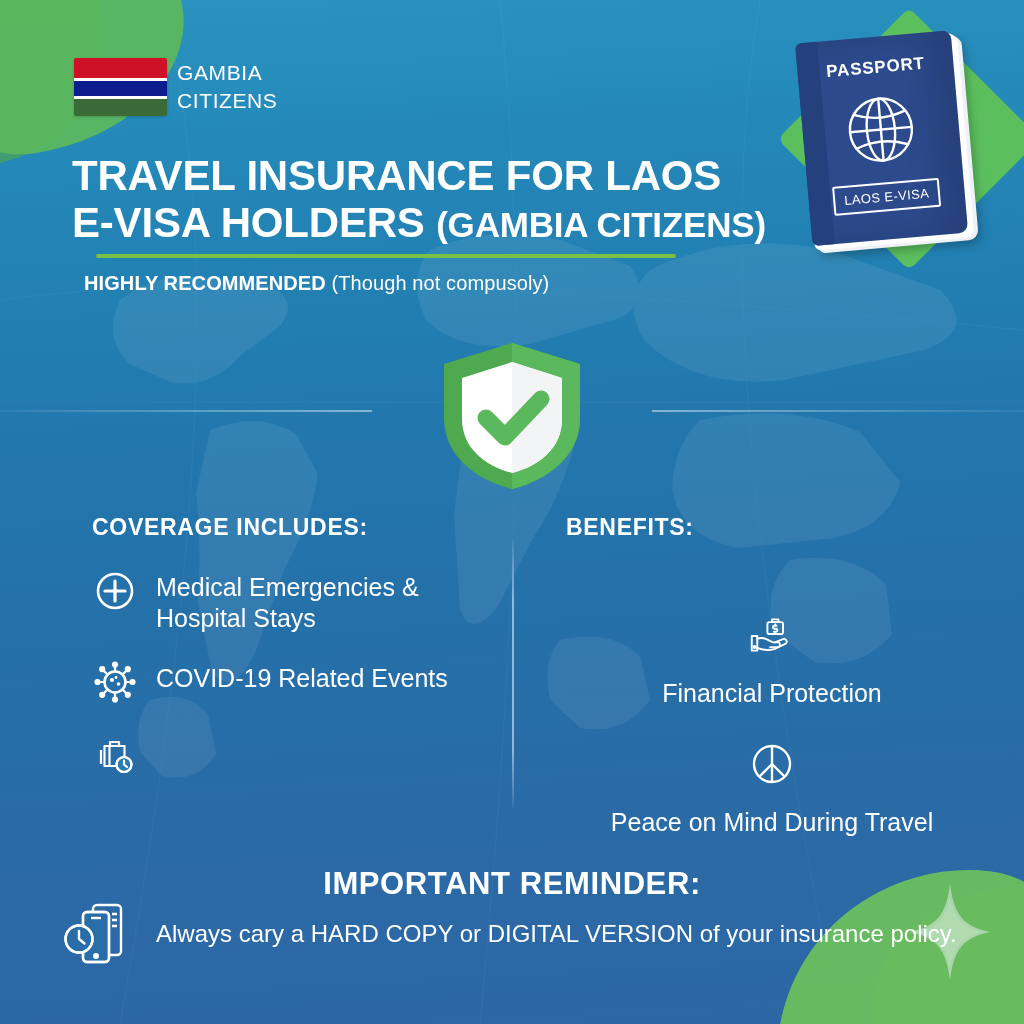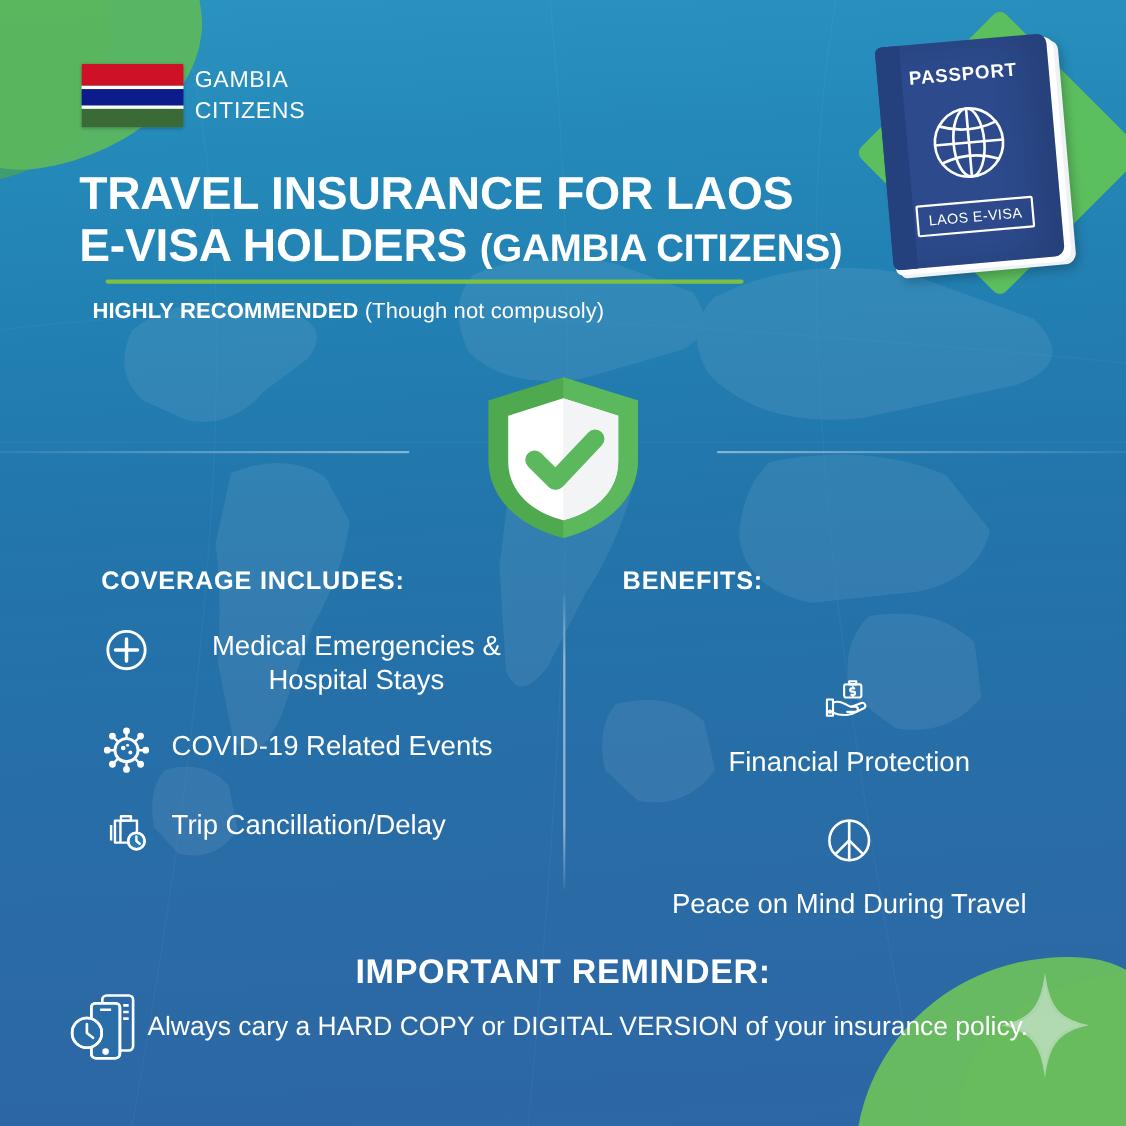--- a/index.html
+++ b/index.html
@@ -88,30 +88,30 @@
   
   .col-head{position:absolute;color:#fff;font-size:23px;font-weight:700;letter-spacing:.7px;}
   #coverage-head{left:92px;top:514px;}
   #benefits-head{left:566px;top:514px;}
   .vdiv{position:absolute;left:512px;top:540px;width:2px;height:268px;
         background:linear-gradient(180deg,rgba(255,255,255,.05),rgba(255,255,255,.5) 22%,rgba(255,255,255,.5) 78%,rgba(255,255,255,.05));}
 
   .list{position:absolute;}
   #coverage-list{left:92px;top:568px;width:400px;}
   #benefits-list{left:552px;top:612px;width:440px;}
-  .item{display:flex;align-items:flex-start;gap:18px;margin-bottom:26px;text-align:center;}
+  .item{display:flex;align-items:flex-start;gap:18px;margin-bottom:26px;}
   #benefits-list .item{align-items:center;margin-bottom:32px;gap:20px;flex-direction:column;}
   .ico{flex:0 0 auto;width:46px;height:46px;display:flex;align-items:center;justify-content:center;}
   .itxt{color:#fff;font-size:25px;line-height:1.22;font-weight:400;padding-top:4px;}
   #benefits-list .itxt{padding-top:0;}
 
   
   .rem-head{position:absolute;left:0;top:866px;width:100%;text-align:center;color:#fff;
             font-size:31px;font-weight:700;letter-spacing:.6px;}
-  .rem-row{position:absolute;left:62px;top:898px;display:flex;align-items:center;width:900px;}
+  .rem-row{position:absolute;left:62px;top:898px;display:flex;align-items:center;gap:22px;width:900px;}
   .rem-txt{color:#fff;font-size:24px;font-weight:400;letter-spacing:0;}
 </style>
 </head>
 <body>
 
 <div class="stage">
 
   <svg class="worldmap" viewBox="0 0 1024 1024" preserveAspectRatio="none">
     <g fill="#ffffff" opacity=".55">
       <path d="M120 300 q40-30 90-22 l60 8 q30 14 10 40 l-40 30 q-30 34-70 26 l-40-18 q-28-26-10-64z"></path>
@@ -243,21 +243,20 @@
         <svg width="42" height="42" viewBox="0 0 42 42" fill="none" stroke="#fff" stroke-width="2.2" stroke-linejoin="round">
           <path d="M16 9 h9 v4 h-9z"></path>
           <path d="M10.5 13 h20 v20 h-20z"></path>
           <path d="M15.5 13 v20"></path>
           <path d="M7 17 v14"></path>
           <circle cx="30" cy="31.5" r="7.5" fill="#2a7bb0"></circle>
           <circle cx="30" cy="31.5" r="7.5"></circle>
           <path d="M30 27.5 V31.5 L33 34" stroke-linecap="round"></path>
         </svg>
       </span>
-      <span class="itxt">Trip Cancillation/Delay</span>
     </div>
 
   </div>
 
   <div class="col-head" id="benefits-head">BENEFITS:</div>
 
   <div class="list" id="benefits-list">
 
     <div class="item">
       <span class="ico">

